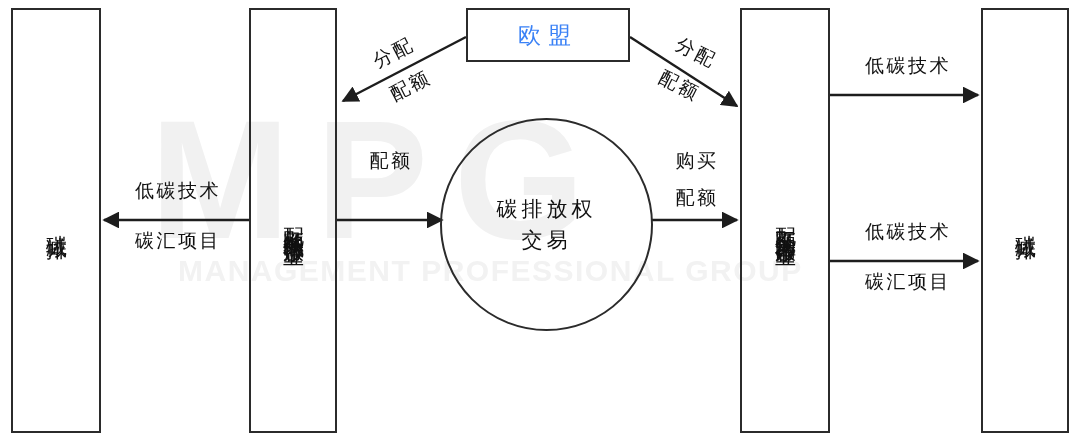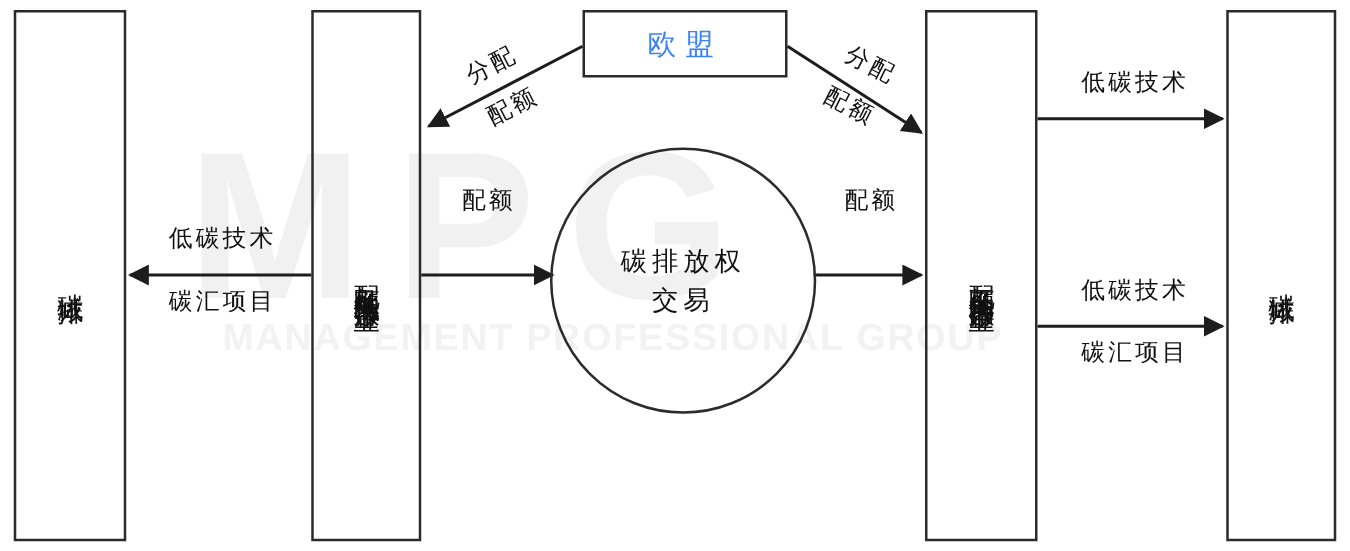--- a/index.html
+++ b/index.html
@@ -188,20 +188,21 @@
   <div class="edge-label two-line rot-right" style="left:638px; top:32px; width:100px;">
     <div>分配</div>
     <div>配额</div>
   </div>
 
   <div class="edge-label two-line" style="left:349px; top:142px; width:84px;">
     <div>配额</div>
   </div>
 
   <div class="edge-label two-line" style="left:655px; top:142px; width:84px;">
+    <div>购买</div>
     <div>配额</div>
   </div>
 
   <div class="edge-label" style="left:110px; top:178px; width:136px;">低碳技术</div>
 
   <div class="edge-label" style="left:110px; top:228px; width:136px;">碳汇项目</div>
 
   <div class="edge-label" style="left:840px; top:53px; width:136px;">低碳技术</div>
 
   <div class="edge-label" style="left:840px; top:219px; width:136px;">低碳技术</div>

